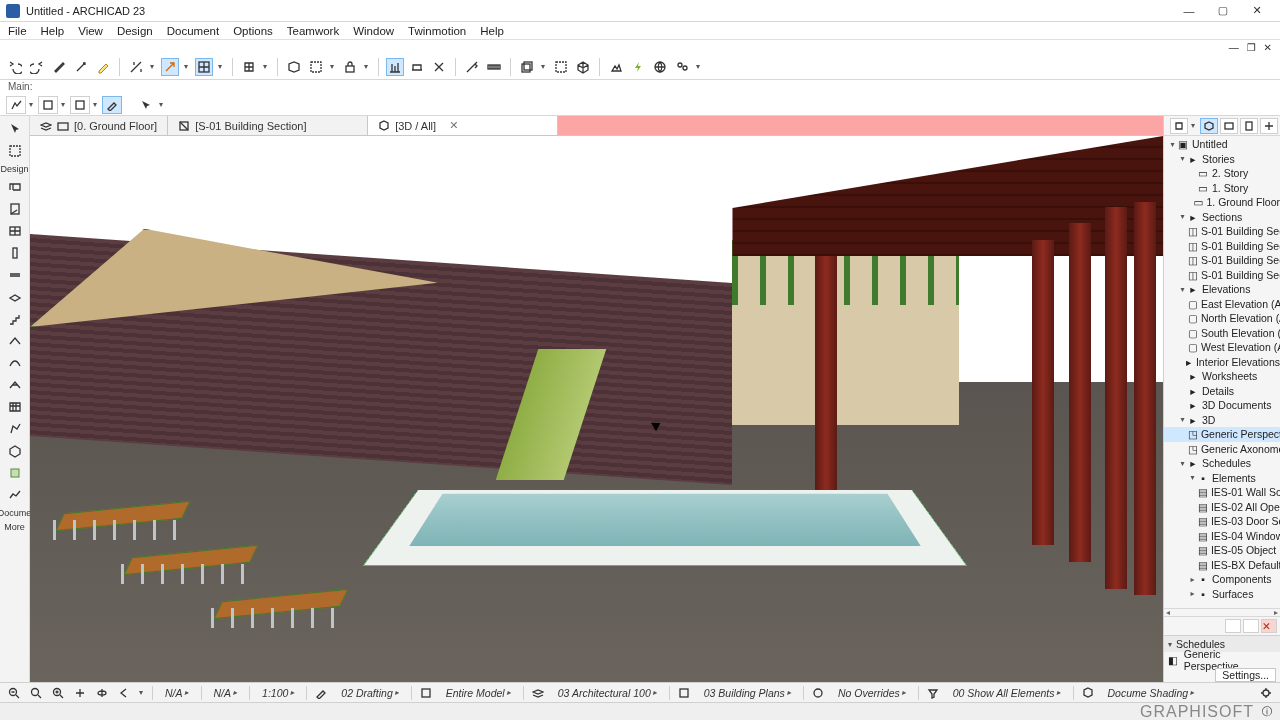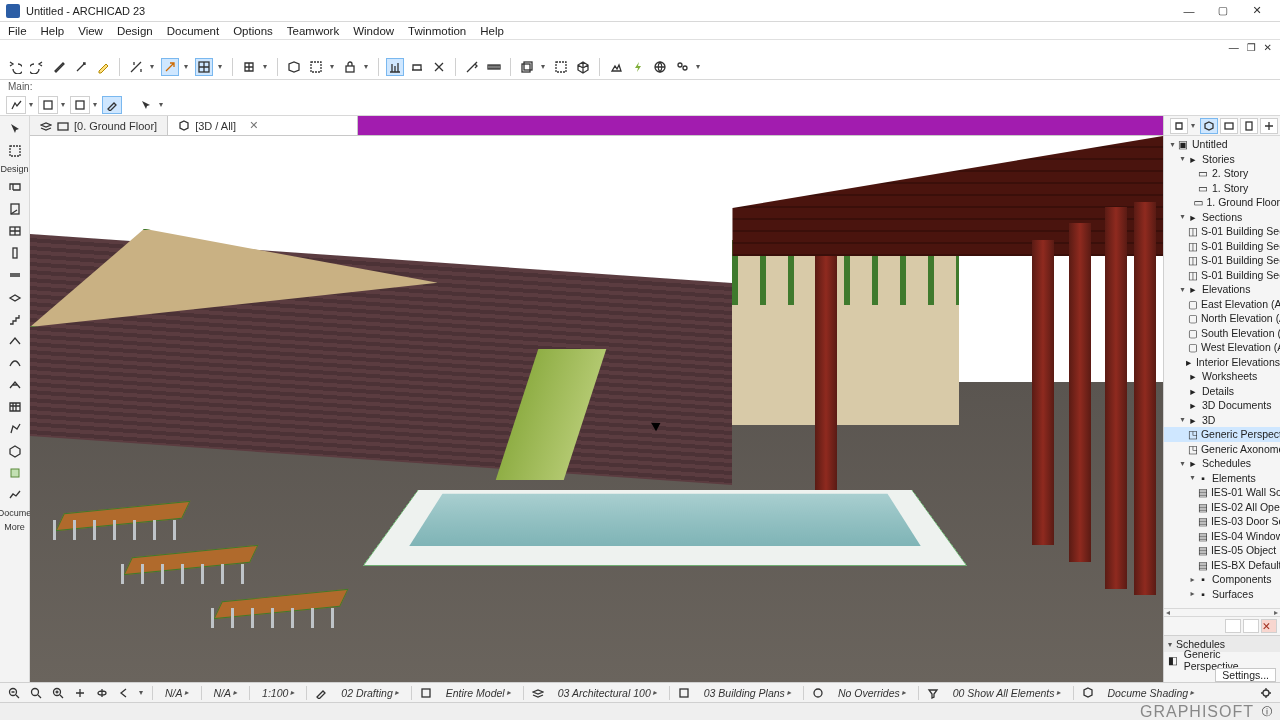--- a/index.html
+++ b/index.html
@@ -37,21 +37,21 @@
 
 .middle { display:flex; height:calc(720px - 22px - 18px - 26px - 14px - 22px - 14px - 20px - 18px); }
 
 
 .leftbox { width:30px; background:#f3f3f3; border-right:1px solid #d8d8d8; display:flex; flex-direction:column; align-items:center; padding-top:2px; }
 .leftbox .ltbtn { width:22px; height:20px; display:flex; align-items:center; justify-content:center; margin:1px 0; }
 .leftbox .lbl { font-size:9px; color:#333; margin:2px 0; }
 
 
 .vpcol { flex:1; display:flex; flex-direction:column; }
-.tabs { height:20px; display:flex; align-items:stretch; background:#a21caf; border-bottom:1px solid #c8c8c8; font-size:11px; }
+.tabs { height:20px; display:flex; align-items:stretch; background:#fca5a5; border-bottom:1px solid #c8c8c8; font-size:11px; }
 .tab { display:flex; align-items:center; gap:5px; padding:0 10px; border-right:1px solid #c8c8c8; background:#f2f2f2; color:#333; max-width:210px; white-space:nowrap; }
 .tab.active { background:#fff; }
 .tab .ticon { width:12px;height:12px;display:inline-block; }
 .tab .tclose { margin-left:8px;color:#777;font-size:11px; }
 .viewport { flex:1; position:relative; background:#fff; overflow:hidden; } 
 
 
 .scene { position:absolute; inset:0; }
 .sky { position:absolute; left:0; right:0; top:0; height:45%; background:#fff; }
 .floor { position:absolute; left:0; right:0; bottom:0; height:55%; background:linear-gradient(#5a5550,#6a645d); }
@@ -427,20 +427,29 @@
               <path class="icon-stroke" d="M1 5l5-2 5 2-5 2zM1 8l5 2 5-2"></path>
             </svg>
           </span>
         <span class="ticon">
             <svg width="12" height="12">
               <rect x="1" y="3" width="10" height="7" class="icon-stroke"></rect>
             </svg>
           </span>
         <span>[0. Ground Floor]</span>
       </div>
+      <div class="tab" style="min-width:200px">
+        <span class="ticon">
+            <svg width="12" height="12">
+              <rect x="2" y="2" width="8" height="8" class="icon-stroke"></rect>
+              <path class="icon-stroke" d="M2 2l8 8"></path>
+            </svg>
+          </span>
+        <span>[S-01 Building Section]</span>
+      </div>
       <div class="tab active" style="min-width:190px">
         <span class="ticon">
             <svg width="12" height="12">
               <path class="icon-stroke" d="M6 1l4 2v5l-4 2-4-2V3z"></path>
             </svg>
           </span>
         <span>[3D / All]</span>
         <span class="tclose">✕</span>
       </div>
     </div>

